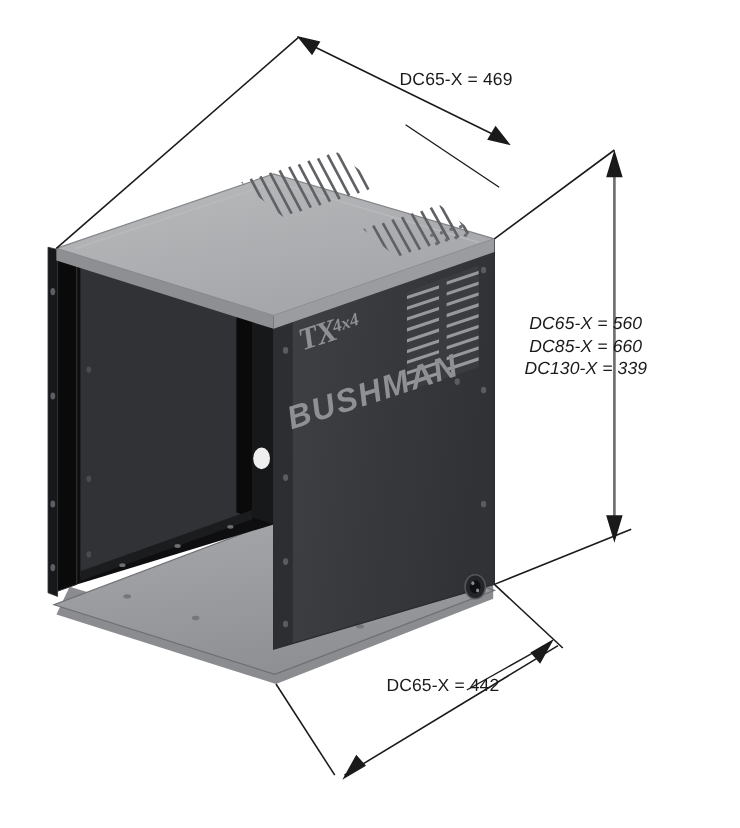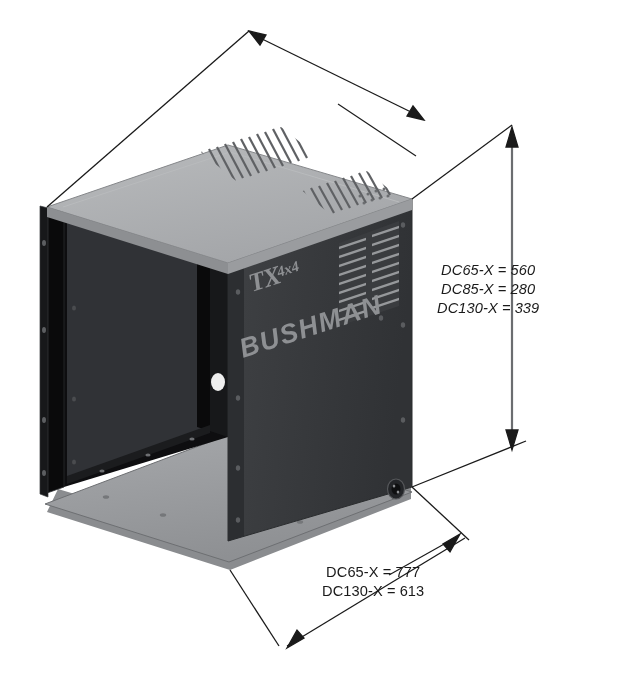--- a/index.html
+++ b/index.html
@@ -234,26 +234,26 @@
       <line x1="230" y1="570" x2="279" y2="646"></line>
       <line x1="412" y1="487" x2="469" y2="540"></line>
       <line x1="287" y1="646" x2="465" y2="538"></line>
       <polygon points="287,648 304,638 297,630"></polygon>
       <polygon points="460,534 443,544 450,552"></polygon>
       <line x1="389" y1="575" x2="446" y2="543" stroke-width="1.1"></line>
     </g>
   </svg>
 
   <div class="dimgroup" id="dim-top">
+    <div>DC65-X = 469</div>
   </div>
 
   <div class="dimgroup" id="dim-right">
     <div>DC65-X = 560</div>
-    <div>DC85-X = 280</div>
+    <div>DC85-X = 660</div>
     <div>DC130-X = 339</div>
   </div>
 
   <div class="dimgroup" id="dim-bottom">
-    <div>DC65-X = 777</div>
-    <div>DC130-X = 613</div>
+    <div>DC65-X = 442</div>
   </div>
 
 </div>
 
 </body></html>

